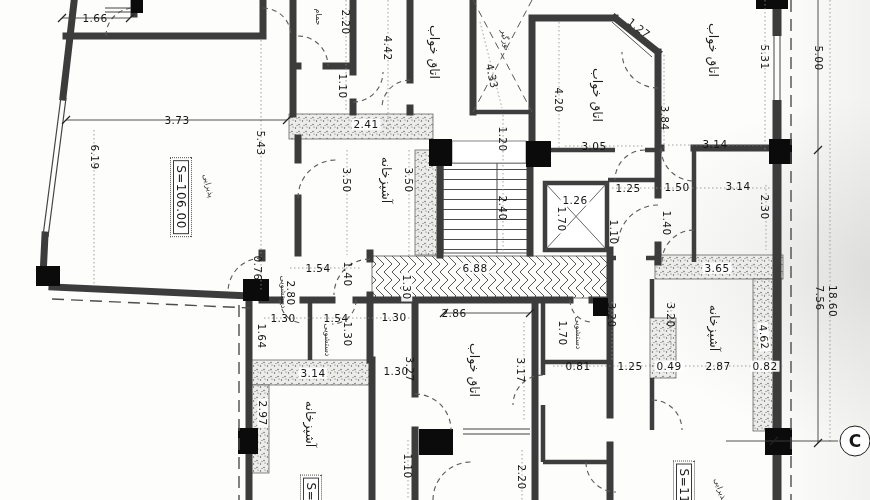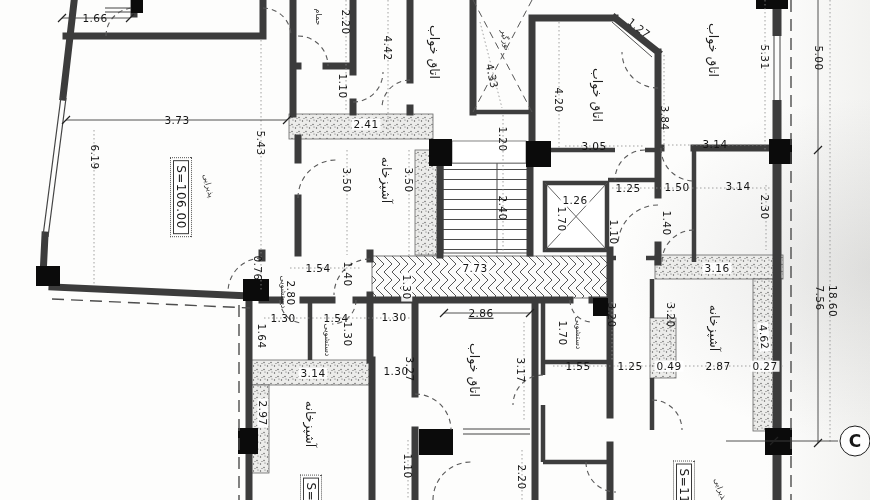--- a/index.html
+++ b/index.html
@@ -233,52 +233,52 @@
       <div class="lbl dim" style="left: 409px; top: 180px; transform: translate(-50%, -50%) rotate(90deg);">3.50</div>
       <div class="lbl dim" style="left: 503px; top: 208px; transform: translate(-50%, -50%) rotate(90deg);">2.40</div>
       <div class="lbl dimh" style="left: 575px; top: 200px; transform: translate(-50%, -50%) rotate(0deg);">1.26</div>
       <div class="lbl dimh" style="left: 562px; top: 219px; transform: translate(-50%, -50%) rotate(90deg);">1.70</div>
       <div class="lbl dim" style="left: 628px; top: 188px; transform: translate(-50%, -50%) rotate(0deg);">1.25</div>
       <div class="lbl dim" style="left: 677px; top: 187px; transform: translate(-50%, -50%) rotate(0deg);">1.50</div>
       <div class="lbl dim" style="left: 738px; top: 186px; transform: translate(-50%, -50%) rotate(0deg);">3.14</div>
       <div class="lbl dim" style="left: 765px; top: 207px; transform: translate(-50%, -50%) rotate(90deg);">2.30</div>
       <div class="lbl dim" style="left: 667px; top: 223px; transform: translate(-50%, -50%) rotate(90deg);">1.40</div>
       <div class="lbl dim" style="left: 614px; top: 232px; transform: translate(-50%, -50%) rotate(90deg);">1.10</div>
-      <div class="lbl dimh" style="left: 475px; top: 268px; transform: translate(-50%, -50%) rotate(0deg);">7.73</div>
+      <div class="lbl dimh" style="left: 475px; top: 268px; transform: translate(-50%, -50%) rotate(0deg);">6.88</div>
       <div class="lbl dimh" style="left: 407px; top: 287px; transform: translate(-50%, -50%) rotate(90deg);">1.30</div>
       <div class="lbl dim" style="left: 318px; top: 268px; transform: translate(-50%, -50%) rotate(0deg);">1.54</div>
       <div class="lbl dim" style="left: 348px; top: 274px; transform: translate(-50%, -50%) rotate(90deg);">1.40</div>
       <div class="lbl dim" style="left: 258px; top: 268px; transform: translate(-50%, -50%) rotate(90deg);">0.76</div>
       <div class="lbl dim" style="left: 291px; top: 293px; transform: translate(-50%, -50%) rotate(90deg);">2.80</div>
       <div class="lbl tiny" style="left: 283px; top: 292px; transform: translate(-50%, -50%) rotate(90deg);">دستشویی</div>
       <div class="lbl dim" style="left: 283px; top: 318px; transform: translate(-50%, -50%) rotate(0deg);">1.30</div>
       <div class="lbl dim" style="left: 336px; top: 318px; transform: translate(-50%, -50%) rotate(0deg);">1.54</div>
       <div class="lbl dim" style="left: 394px; top: 317px; transform: translate(-50%, -50%) rotate(0deg);">1.30</div>
       <div class="lbl dim" style="left: 348px; top: 334px; transform: translate(-50%, -50%) rotate(90deg);">1.30</div>
       <div class="lbl dim" style="left: 262px; top: 336px; transform: translate(-50%, -50%) rotate(90deg);">1.64</div>
       <div class="lbl tiny" style="left: 327px; top: 340px; transform: translate(-50%, -50%) rotate(90deg);">دستشویی</div>
       <div class="lbl dimh" style="left: 313px; top: 373px; transform: translate(-50%, -50%) rotate(0deg);">3.14</div>
       <div class="lbl dimh" style="left: 263px; top: 413px; transform: translate(-50%, -50%) rotate(90deg);">2.97</div>
       <div class="lbl room" style="left: 310px; top: 424px; transform: translate(-50%, -50%) rotate(90deg);">آشپزخانه</div>
       <div class="lbl dim" style="left: 396px; top: 371px; transform: translate(-50%, -50%) rotate(0deg);">1.30</div>
       <div class="lbl dim" style="left: 410px; top: 369px; transform: translate(-50%, -50%) rotate(90deg);">3.27</div>
-      <div class="lbl dim" style="left: 481px; top: 313px; transform: translate(-50%, -50%) rotate(0deg); text-decoration: underline;">2.86</div>
+      <div class="lbl dim" style="left: 454px; top: 313px; transform: translate(-50%, -50%) rotate(0deg);">2.86</div>
       <div class="lbl room" style="left: 474px; top: 370px; transform: translate(-50%, -50%) rotate(90deg);">اتاق خواب</div>
       <div class="lbl dim" style="left: 521px; top: 370px; transform: translate(-50%, -50%) rotate(90deg);">3.17</div>
       <div class="lbl dim" style="left: 563px; top: 333px; transform: translate(-50%, -50%) rotate(90deg);">1.70</div>
       <div class="lbl tiny" style="left: 578px; top: 333px; transform: translate(-50%, -50%) rotate(90deg);">دستشویی</div>
-      <div class="lbl dim" style="left: 578px; top: 366px; transform: translate(-50%, -50%) rotate(0deg);">1.55</div>
+      <div class="lbl dim" style="left: 578px; top: 366px; transform: translate(-50%, -50%) rotate(0deg);">0.81</div>
       <div class="lbl dim" style="left: 612px; top: 315px; transform: translate(-50%, -50%) rotate(90deg);">3.20</div>
       <div class="lbl dim" style="left: 671px; top: 315px; transform: translate(-50%, -50%) rotate(90deg);">3.20</div>
-      <div class="lbl dimh" style="left: 717px; top: 268px; transform: translate(-50%, -50%) rotate(0deg);">3.16</div>
+      <div class="lbl dimh" style="left: 717px; top: 268px; transform: translate(-50%, -50%) rotate(0deg);">3.65</div>
       <div class="lbl room" style="left: 714px; top: 328px; transform: translate(-50%, -50%) rotate(90deg);">آشپزخانه</div>
       <div class="lbl dim" style="left: 630px; top: 366px; transform: translate(-50%, -50%) rotate(0deg);">1.25</div>
       <div class="lbl dimh" style="left: 669px; top: 366px; transform: translate(-50%, -50%) rotate(0deg);">0.49</div>
       <div class="lbl dim" style="left: 718px; top: 366px; transform: translate(-50%, -50%) rotate(0deg);">2.87</div>
-      <div class="lbl dimh" style="left: 765px; top: 366px; transform: translate(-50%, -50%) rotate(0deg);">0.27</div>
+      <div class="lbl dimh" style="left: 765px; top: 366px; transform: translate(-50%, -50%) rotate(0deg);">0.82</div>
       <div class="lbl dimh" style="left: 764px; top: 337px; transform: translate(-50%, -50%) rotate(84deg);">4.62</div>
       <div class="lbl dim" style="left: 820px; top: 298px; transform: translate(-50%, -50%) rotate(90deg);">7.56</div>
       <div class="lbl dim" style="left: 833px; top: 301px; transform: translate(-50%, -50%) rotate(90deg);">18.60</div>
       <div class="lbl dim" style="left: 408px; top: 466px; transform: translate(-50%, -50%) rotate(90deg);">1.10</div>
       <div class="lbl dim" style="left: 522px; top: 477px; transform: translate(-50%, -50%) rotate(90deg);">2.20</div>
       <div class="lbl area" style="left: 684px; top: 486px; transform: translate(-50%, -50%) rotate(90deg);">S=11</div>
       <div class="lbl tiny" style="left: 720px; top: 490px; transform: translate(-50%, -50%) rotate(70deg);">پذیرایی</div>
       <div class="lbl area" style="left: 311px; top: 496px; transform: translate(-50%, -50%) rotate(90deg);">S=1</div>
       <div class="lbl marker" style="left: 855px; top: 441px; transform: translate(-50%, -50%) rotate(0deg);">C</div>
     </div>

